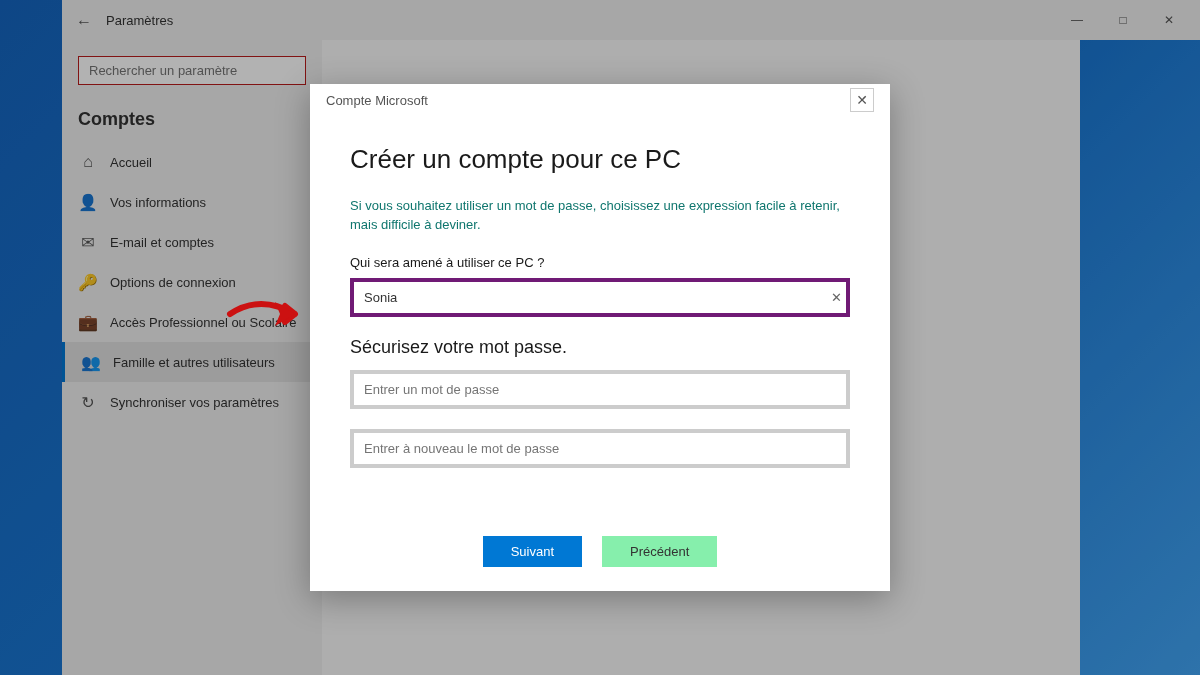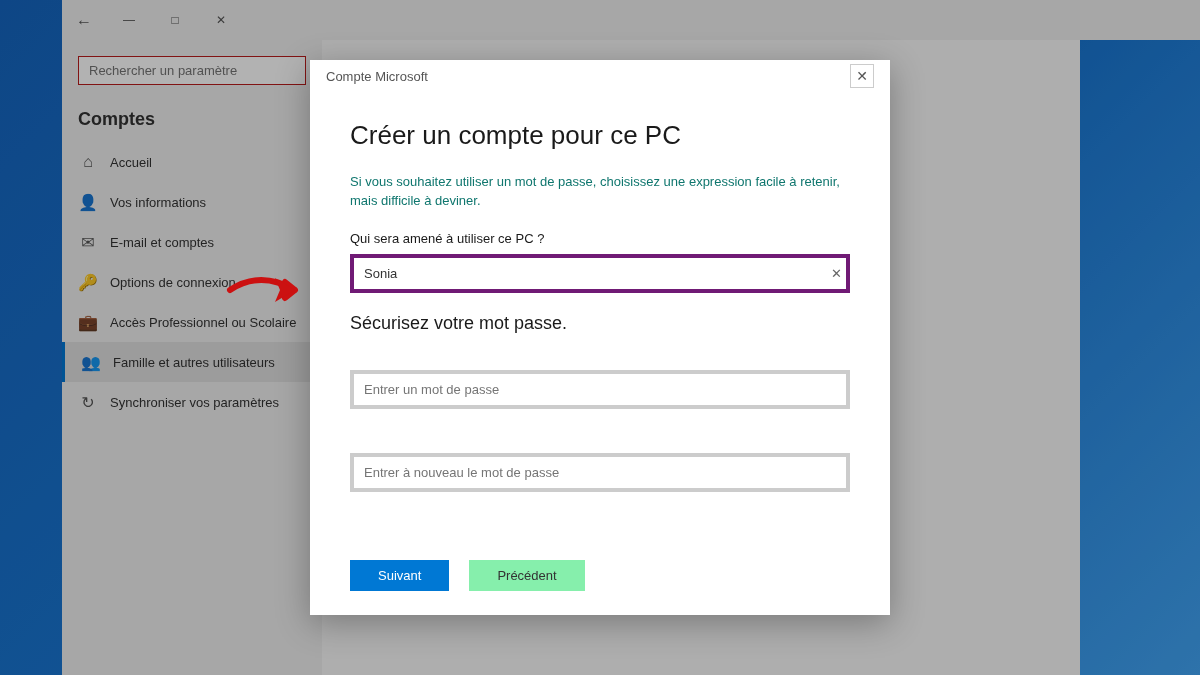--- a/index.html
+++ b/index.html
@@ -245,21 +245,20 @@
       padding: 8px 36px 8px 10px;
       border: 4px solid #701a75;
       font-size: 13px;
       color: #333;
       outline: none;
       background: white;
     }
 
     .form-input.plain {
       border-color: #ccc;
-      margin-top: 24px;
     }
 
     .input-clear {
       position: absolute;
       right: 8px;
       top: 50%;
       transform: translateY(-50%);
       color: #666;
       cursor: pointer;
       font-size: 13px;
@@ -267,21 +266,21 @@
 
     .section-label {
       font-size: 18px;
       font-weight: 500;
       color: #1a1a1a;
       margin-bottom: 12px;
     }
 
     .dialog-footer {
       display: flex;
-      justify-content: flex-start;
+      justify-content: center;
       gap: 20px;
       padding: 16px 40px 24px;
       margin-top: auto;
     }
 
     .btn-primary {
       padding: 8px 28px;
       background: #0078d4;
       color: white;
       border: none;
@@ -313,20 +312,21 @@
 <body>
 
 <div class="win-bg"></div>
 
 <div class="settings-window">
 
   <div class="title-bar">
     <div class="title-bar-back">
       <span>←</span>
     </div>
+    <span class="title-bar-title">Paramètres</span>
     <div class="title-bar-controls">
       <button class="title-bar-btn">—</button>
       <button class="title-bar-btn">□</button>
       <button class="title-bar-btn close">✕</button>
     </div>
   </div>
 
   <div class="settings-body">
 
     <div class="sidebar">

